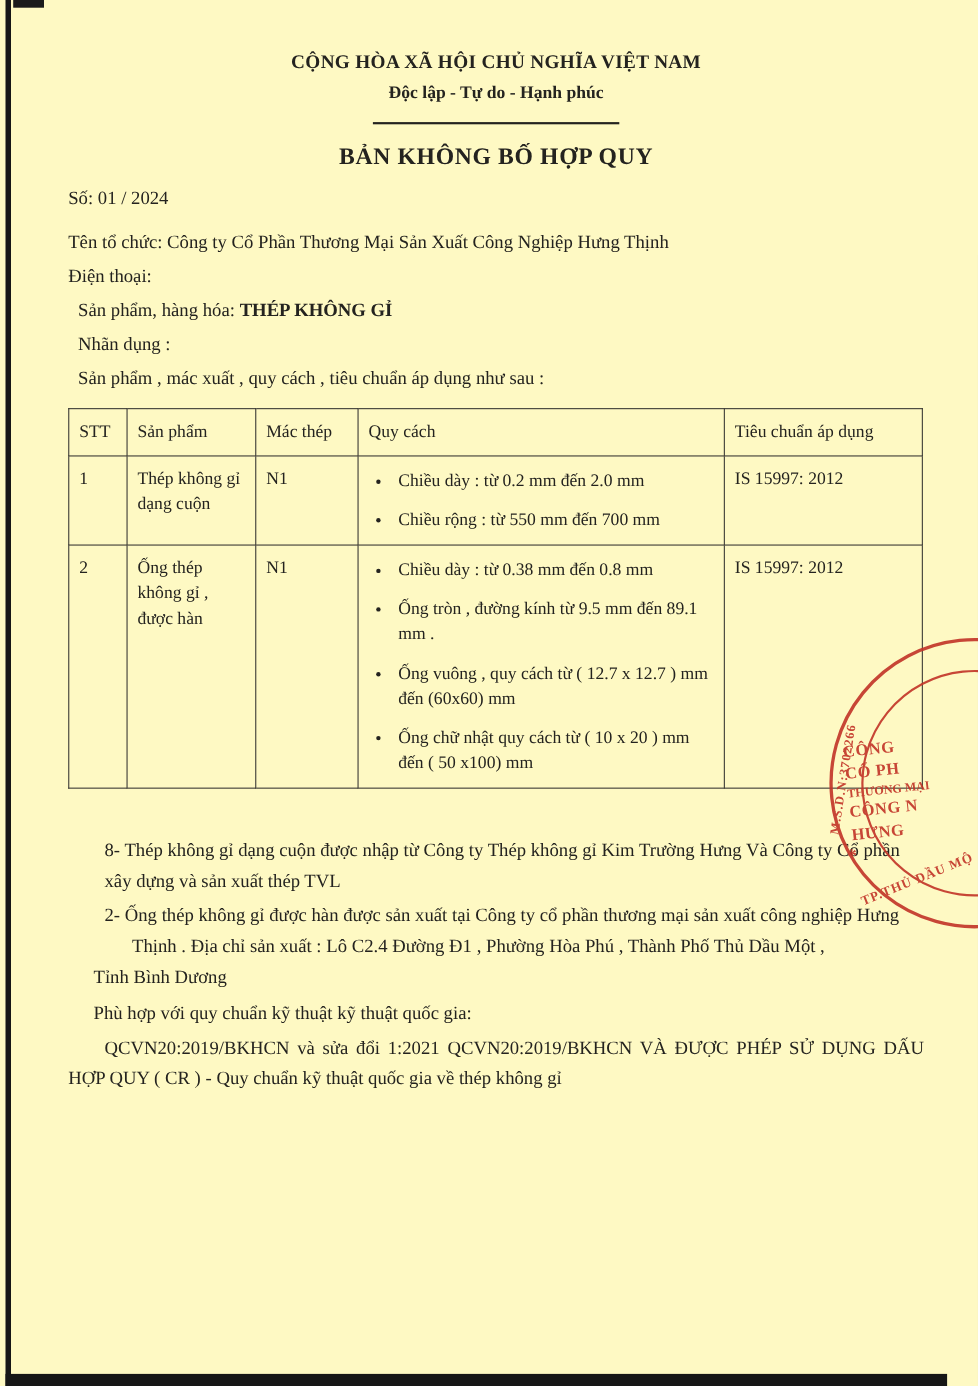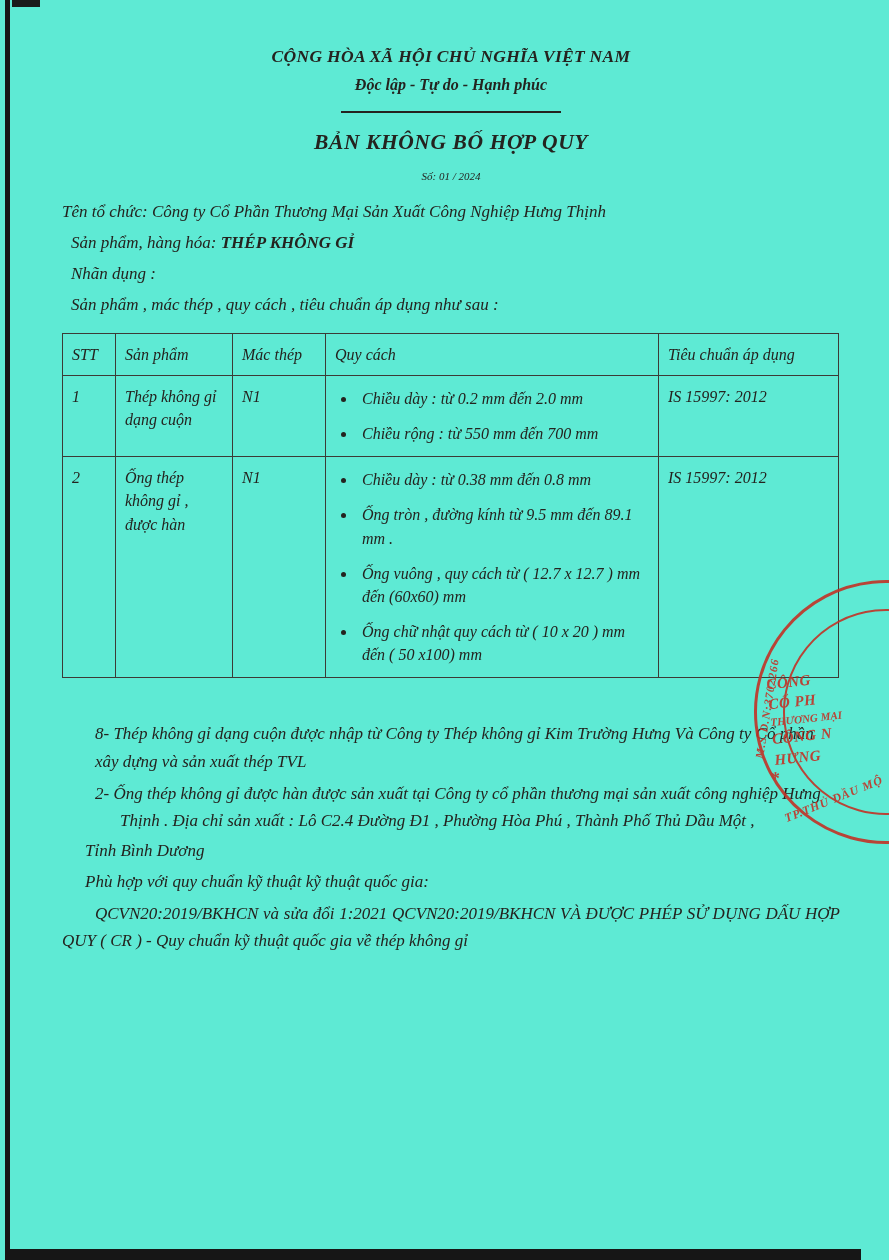--- a/index.html
+++ b/index.html
@@ -3,39 +3,38 @@
 <meta charset="utf-8">
 <style>
   * { margin:0; padding:0; box-sizing:border-box; }
   html,body { background:#d9d9d9; }
   body { font-family:"Liberation Serif", serif; }
 
   .page {
     position:relative;
     width:889px; height:1260px;
     margin:0 auto;
-    background:#5eead4;
+    background:#fef9c3;
     color:#24231f;
     overflow:hidden;
-    font-style:italic;
   }
 
   
   .scan-left   { position:absolute; left:5px; top:0; width:5px; height:1260px; background:#161616; }
   .scan-bottom { position:absolute; left:5px; bottom:0; width:856px; height:11px; background:#161616; }
   .scan-topmark{ position:absolute; left:12px; top:0; width:28px; height:7px; background:#1b1b1b; }
 
   .content { position:absolute; left:62px; top:46px; width:778px; }
 
   .nat-title { text-align:center; font-weight:bold; font-size:17.5px; letter-spacing:.3px; }
   .motto { text-align:center; font-weight:bold; font-size:16px; margin-top:9px; }
   .motto span { border-bottom:2px solid #24231f; padding:0 14px 18px 14px; }
 
   .doc-title { text-align:center; font-weight:bold; font-size:21.5px; letter-spacing:.6px; margin-top:36px; }
-  .doc-number { text-align:center; font-size:11px; margin-top:15px; }
+  .doc-number { text-align:left; font-size:17px; margin-top:15px; }
 
   .info { margin-top:16px; }
   .info p { font-size:17px; line-height:1.7; margin-top:2px; }
   .indent1 { margin-left:9px; }
 
   table.spec {
     margin-top:13px;
     width:776px;
     border-collapse:collapse;
     font-size:16px;
@@ -104,23 +103,24 @@
     <div class="nat-title">CỘNG HÒA XÃ HỘI CHỦ NGHĨA VIỆT NAM</div>
     <div class="motto">
       <span>Độc lập - Tự do - Hạnh phúc</span>
     </div>
 
     <div class="doc-title">BẢN KHÔNG BỐ HỢP QUY</div>
     <div class="doc-number">Số: 01 / 2024</div>
 
     <div class="info">
       <p>Tên tổ chức: Công ty Cổ Phần Thương Mại Sản Xuất Công Nghiệp Hưng Thịnh</p>
+      <p>Điện thoại:</p>
       <p class="indent1"><span>Sản phẩm, hàng hóa: </span><b>THÉP KHÔNG GỈ</b></p>
       <p class="indent1">Nhãn dụng :</p>
-      <p class="indent1">Sản phẩm , mác thép , quy cách , tiêu chuẩn áp dụng như sau :</p>
+      <p class="indent1">Sản phẩm , mác xuất , quy cách , tiêu chuẩn áp dụng như sau :</p>
     </div>
 
     <table class="spec">
       <colgroup>
         <col class="c-stt">
           <col class="c-sp">
           <col class="c-mac">
           <col class="c-qc">
           <col class="c-tc">
       </colgroup>

